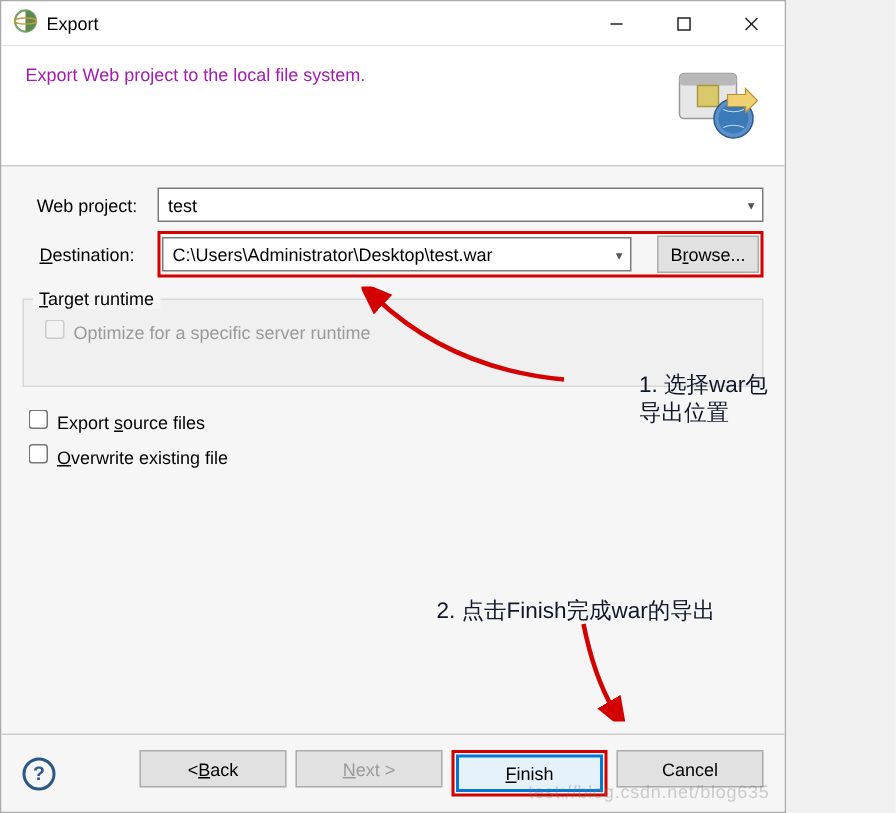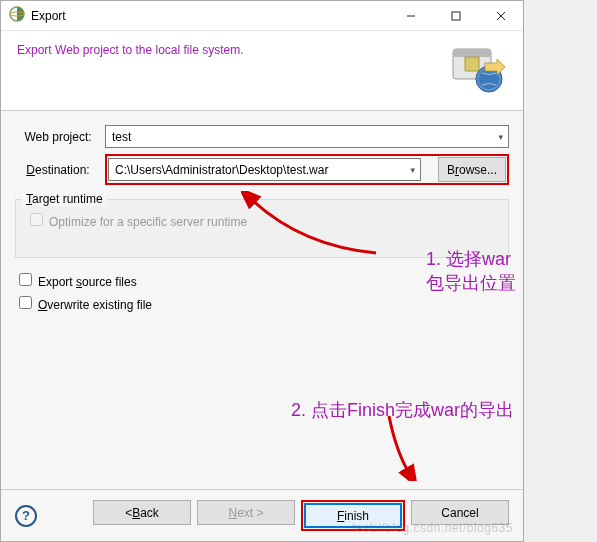--- a/index.html
+++ b/index.html
@@ -157,22 +157,22 @@
   .btn.disabled { color: #9a9a9a; }
   .btn.default {
     border: 2px solid #0078d7;
     background: #e5f1fb;
   }
   .finish-wrap { border: 2px solid #d40000; padding: 1px; }
 
   
   .annot {
     position: absolute;
-    color: #a21caf;
-    font-size: 18px;
+    color: #0f172a;
+    font-size: 15px;
     font-family: "SimSun","Microsoft YaHei",sans-serif;
     pointer-events: none;
   }
   .arrow { position: absolute; pointer-events:none; }
 
   
   .watermark {
     position: absolute;
     right: 10px;
     bottom: 6px;

